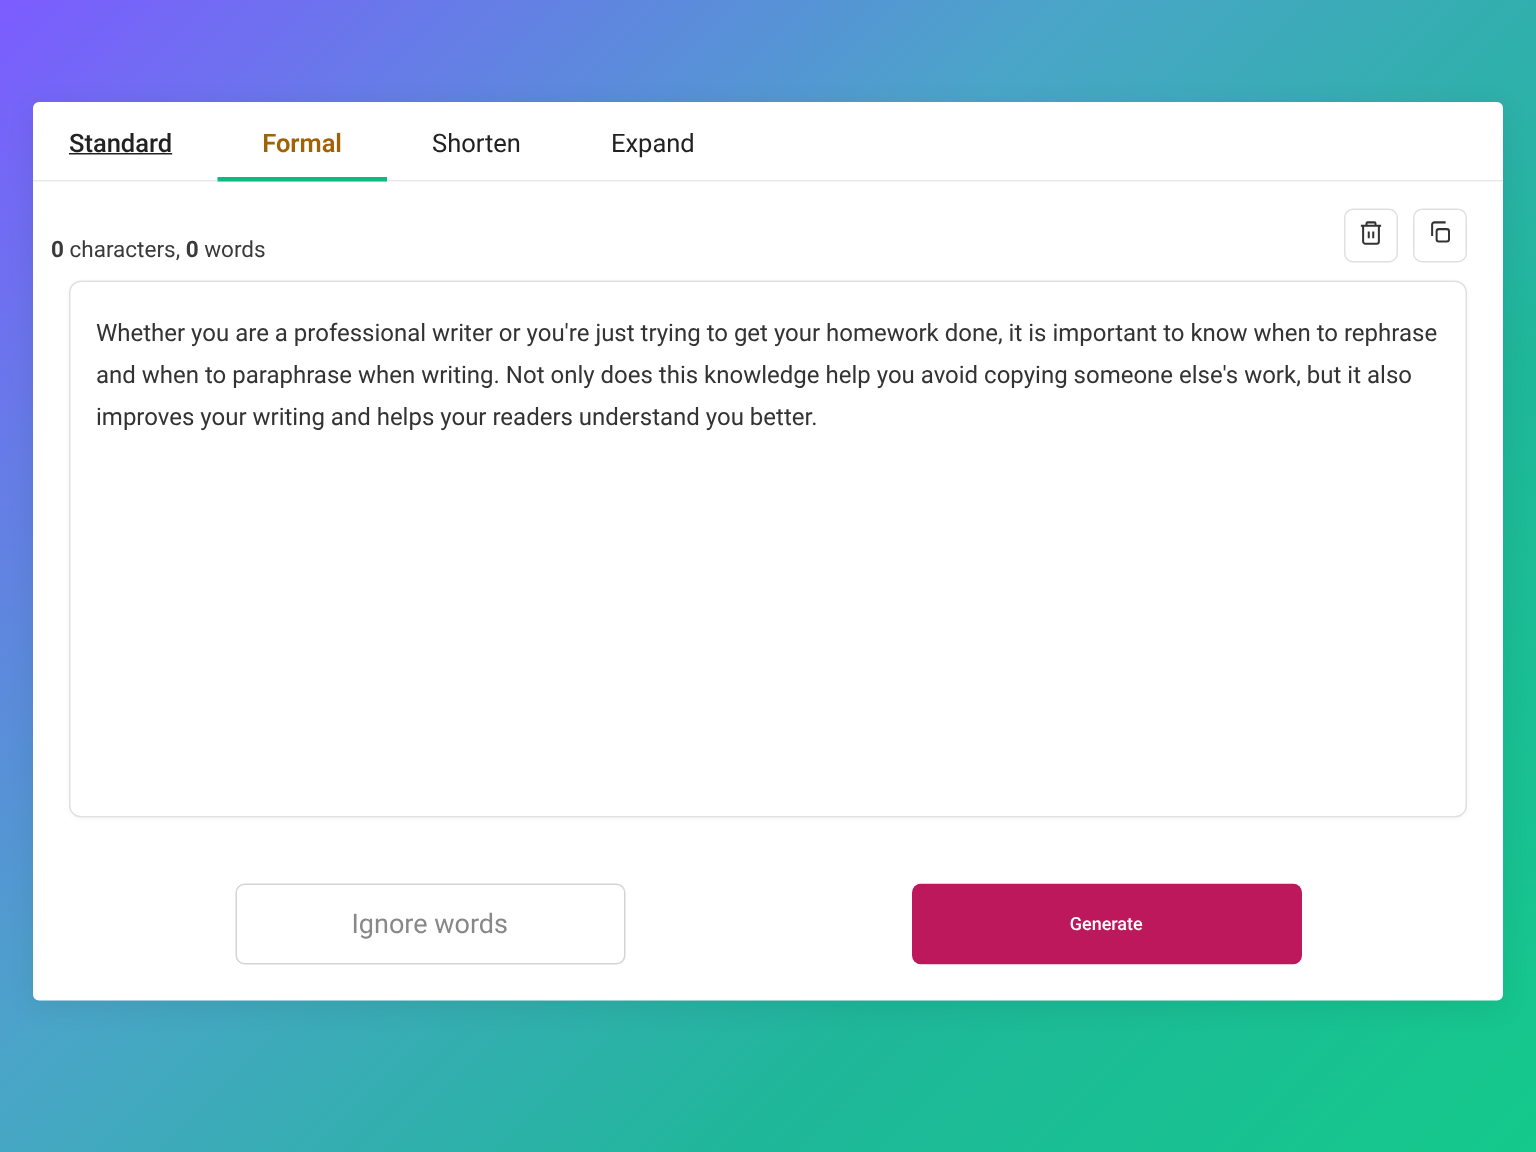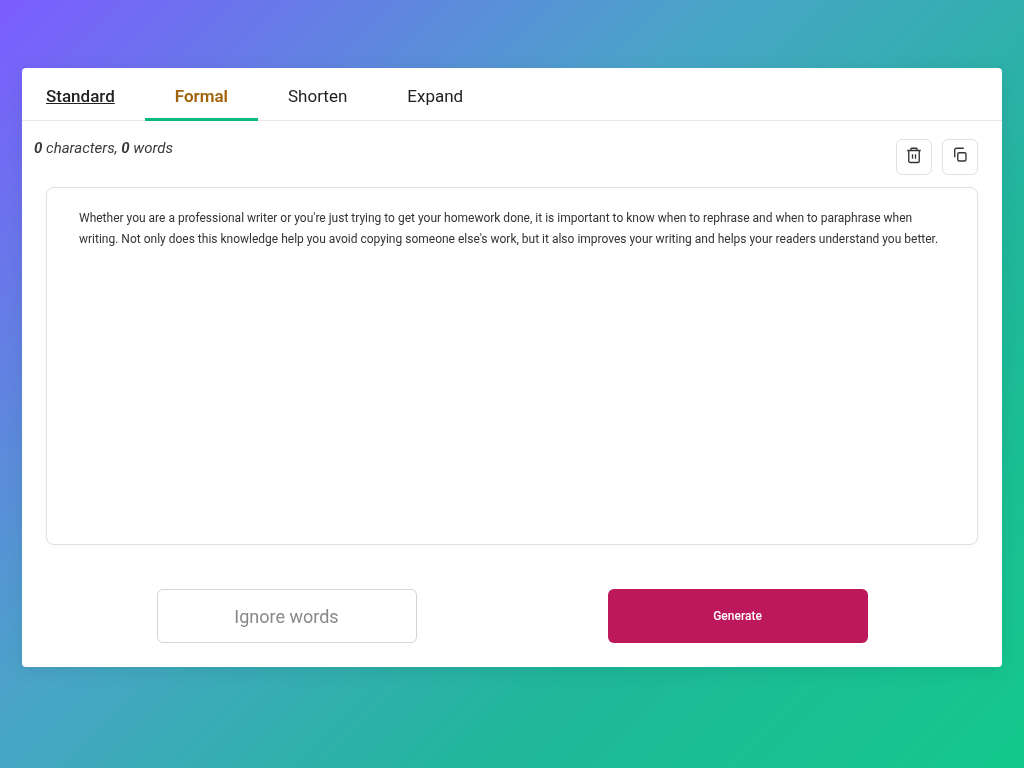--- a/index.html
+++ b/index.html
@@ -38,24 +38,23 @@
   }
   .tab.active::after {
     content: "";
     position: absolute;
     left: -30px; right: -30px; bottom: -1px;
     height: 3px;
     background: #10b981;
   }
   .meta-row {
     display: flex;
-    align-items: flex-start;
+    align-items: flex-end;
     justify-content: space-between;
     padding: 18px 24px 10px 12px;
-    font-style: italic;
   }
   .counter {
     font-size: 15px;
     color: #3a3a3a;
   }
   .counter b { font-weight: 700; }
   .icon-buttons { display: flex; gap: 10px; }
   .icon-btn {
     width: 36px; height: 36px;
     border: 1px solid #e0e0e0;
@@ -68,22 +67,22 @@
   .icon-btn svg { width: 18px; height: 18px; stroke: currentColor; fill: none; stroke-width: 1.8; }
   .panes {
     display: flex;
     gap: 22px;
     padding: 2px 24px 14px 24px;
   }
   .pane {
     flex: 1;
     min-height: 358px;
     border-radius: 8px;
-    padding: 20px 32px;
-    font-size: 12px;
+    padding: 20px 17px;
+    font-size: 16px;
     line-height: 1.75;
     color: #333;
   }
   .pane.input {
     border: 1px solid #e0e0e0;
     box-shadow: 0 1px 4px rgba(0,0,0,0.04);
   }
   .pane.output {
     border: 1.5px solid #10b981;
   }

